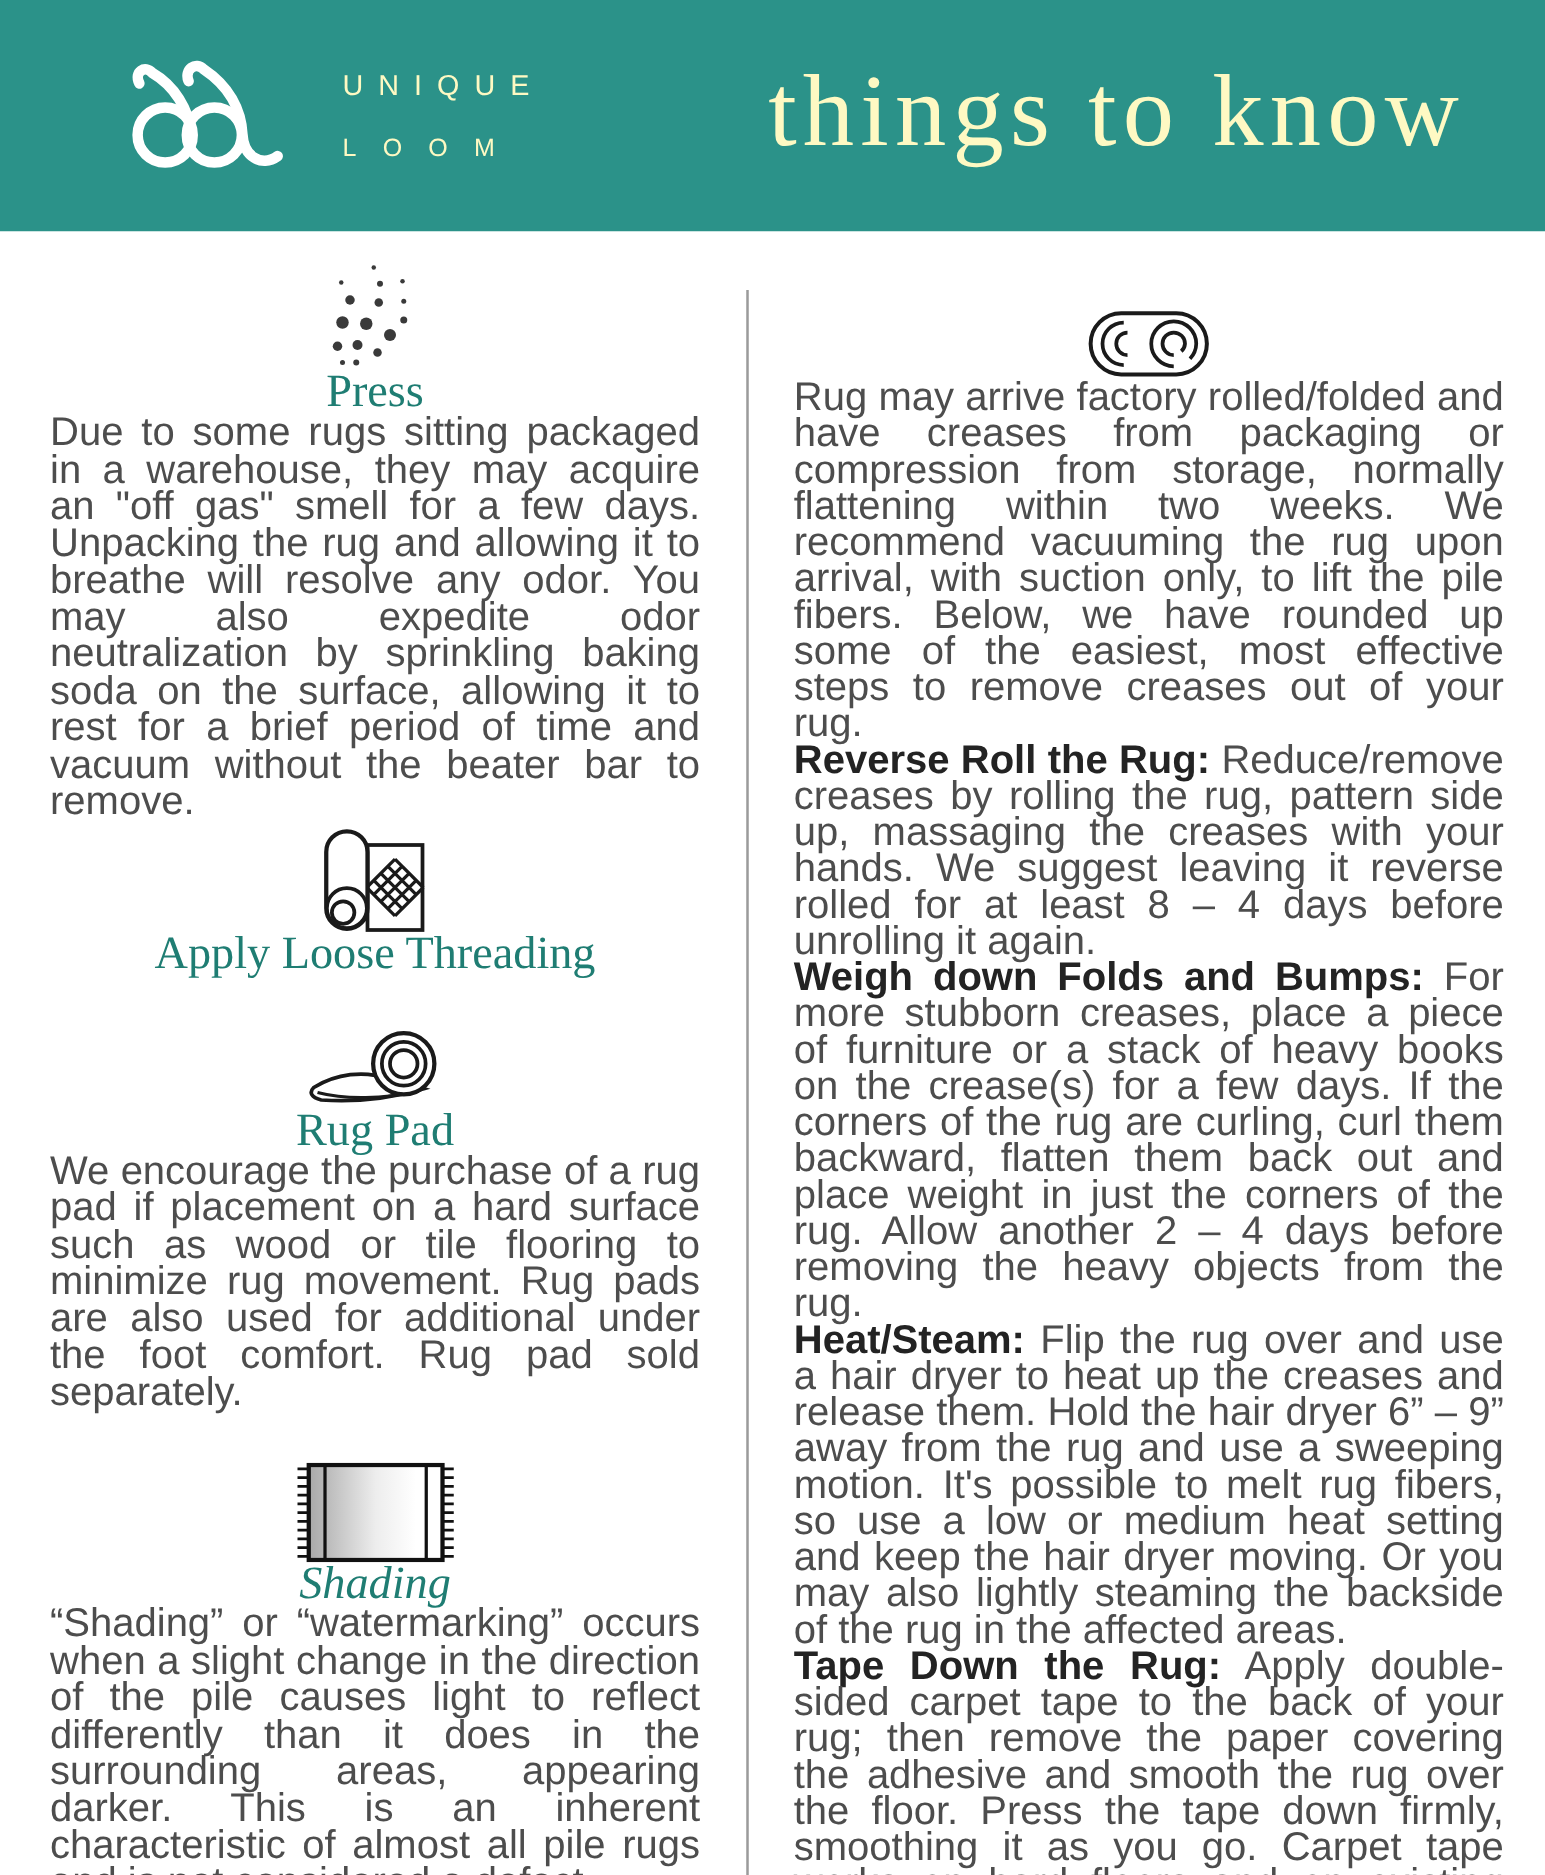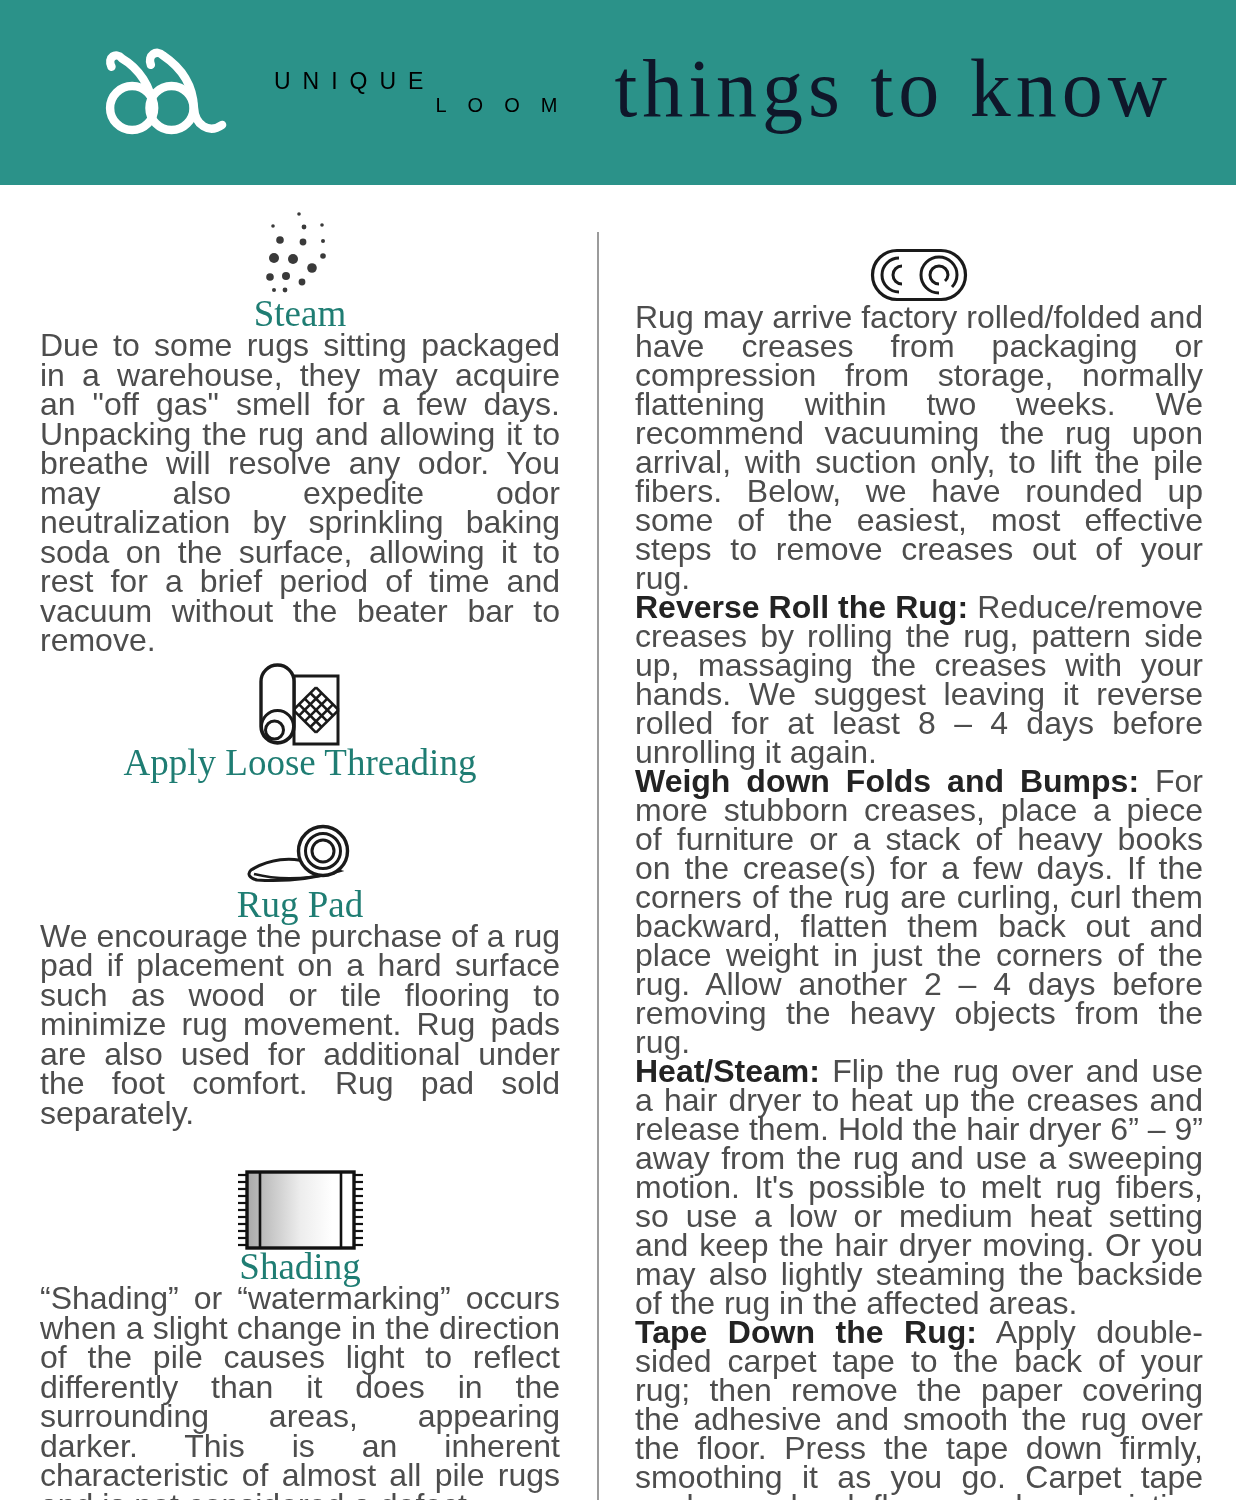--- a/index.html
+++ b/index.html
@@ -11,26 +11,26 @@
     overflow:hidden;
     margin:0 auto;
   }
   
   .header{
     position:absolute;top:0;left:0;width:1236px;height:185px;
     background:#2b9289;
     display:flex;align-items:center;
   }
   .brand{display:flex;align-items:center;margin-left:104px;gap:20px;}
-  .brand-text{display:flex;flex-direction:row;color:#000000;}
+  .brand-text{display:flex;flex-direction:column;color:#fef9c3;}
   .brand-line1{font-size:23px;letter-spacing:12px;font-weight:400;}
   .brand-line2{font-size:20px;letter-spacing:21px;font-weight:400;margin-top:26px;}
   .page-title{
     margin:0 64px 0 auto;
-    color:#0f172a;
+    color:#fef9c3;
     font-family:"Liberation Serif",serif;
     font-weight:400;
     font-size:82px;
     letter-spacing:5px;
     line-height:1;
     padding-bottom:8px;
   }
   
   .divider{position:absolute;left:597px;top:232px;bottom:0;width:2px;background:#9b9b9b;}
   
@@ -60,21 +60,21 @@
   .l-icon1{margin-top:20px;height:92px;}
   .l-h1{margin-top:32px;}
   .l-p1{margin-top:0;}
   .l-icon2{margin-top:6px;height:84px;}
   .l-h2{margin-top:30px;}
   .l-p2{margin-top:6px;}
   .l-icon3{margin-top:44px;height:64px;}
   .l-h3{margin-top:2px;}
   .l-p3{margin-top:8px;}
   .l-icon4{margin-top:42px;height:80px;}
-  .l-h4{margin-top:12px;}
+  .l-h4{margin-top:12px;font-style:italic;}
   .l-p4{margin-top:6px;}
   
   .r-icon1{margin-top:66px;height:52px;}
   .r-h1{margin-top:40px;}
   .r-intro{margin-top:8px;}
   .step{margin-top:24px;}
   svg{display:block;}
 </style>
 </head>
 <body>
@@ -120,21 +120,21 @@
             <circle cx="58" cy="51" r="2.8"></circle>
           <circle cx="5" cy="72" r="3.8"></circle>
             <circle cx="21" cy="71" r="4"></circle>
           <circle cx="47" cy="63" r="4.8"></circle>
             <circle cx="37" cy="77" r="3.4"></circle>
           <circle cx="9" cy="85" r="2"></circle>
             <circle cx="20" cy="85" r="2.4"></circle>
         </g>
       </svg>
     </div>
-    <h2 class="section-heading l-h1">Steam</h2>
+    <h2 class="section-heading l-h1">Press</h2>
     <p class="body l-p1">Due to some rugs sitting packaged in a warehouse, they may acquire an "off gas" smell for a few days. Unpacking the rug and allowing it to breathe will resolve any odor. You may also expedite odor neutralization by sprinkling baking soda on the surface, allowing it to rest for a brief period of time and vacuum without the beater bar to remove.</p>
 
     <div class="icon-wrap l-icon2">
       <svg width="84" height="84" viewBox="0 0 84 84">
         <rect x="36" y="14" width="44" height="68" fill="#ffffff" stroke="#1a1a1a" stroke-width="3"></rect>
         <g stroke="#1a1a1a" stroke-width="2.6" transform="rotate(45 58 48)">
           <line x1="42" y1="32" x2="74" y2="32"></line>
             <line x1="42" y1="40" x2="74" y2="40"></line>
           <line x1="42" y1="48" x2="74" y2="48"></line>
             <line x1="42" y1="56" x2="74" y2="56"></line>

